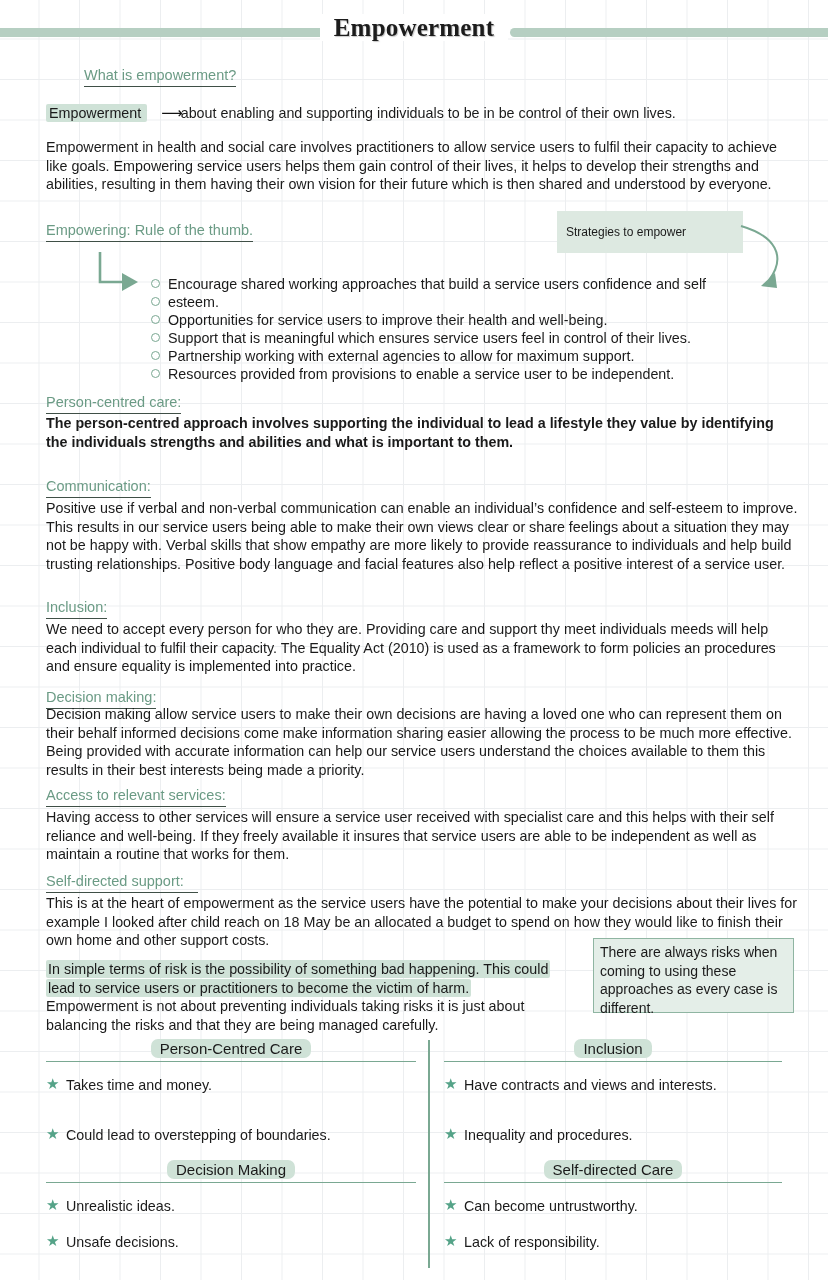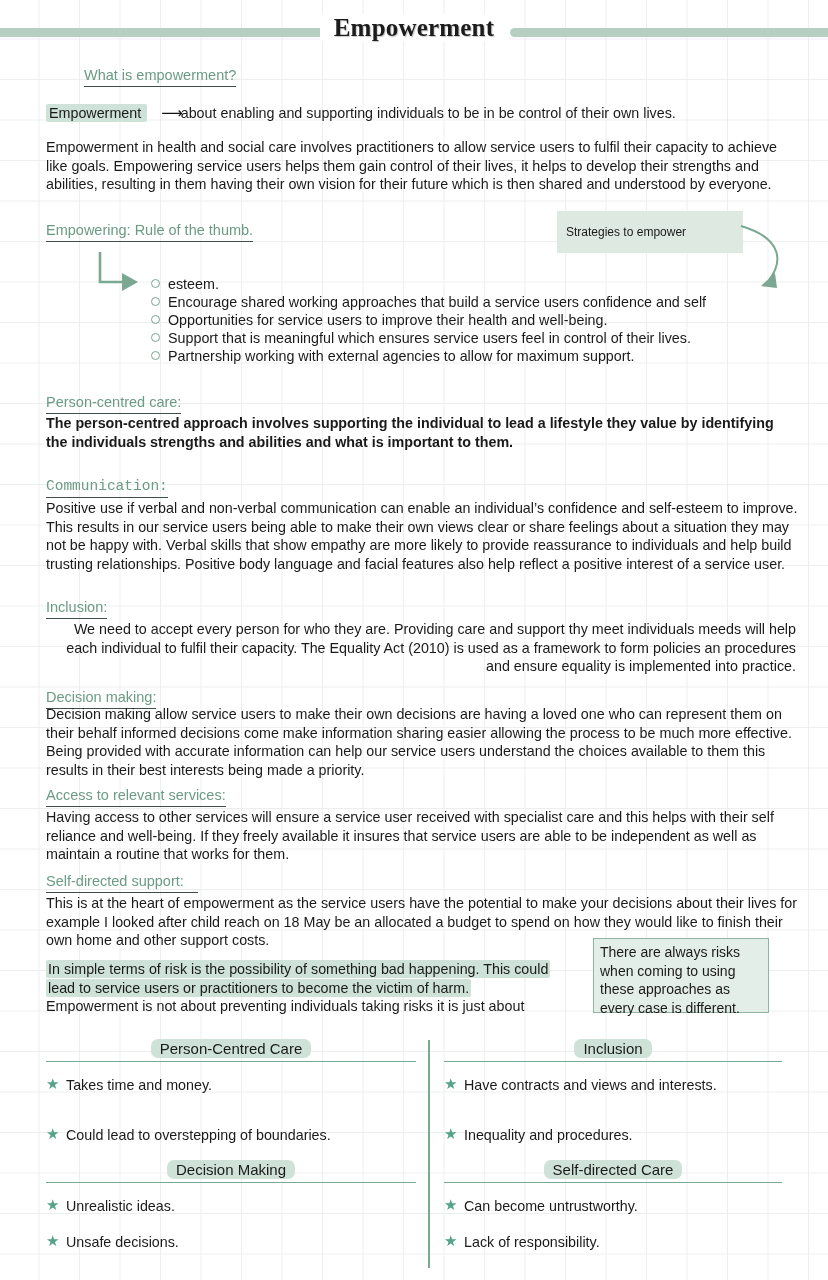--- a/index.html
+++ b/index.html
@@ -161,21 +161,21 @@
     background: #cfe2d7;
     border-radius: 2px;
     box-decoration-break: clone;
     -webkit-box-decoration-break: clone;
     padding: 1px 2px;
   }
   .callout-box {
     position: absolute;
     left: 593px;
     top: 938px;
-    width: 176px;
+    width: 201px;
     height: 75px;
     background: #e4eee8;
     border: 1.6px solid #8fb5a2;
     box-sizing: border-box;
     padding: 4px 6px;
     font-size: 14px;
     line-height: 18.5px;
     color: #1a1a1a;
   }
 
@@ -263,49 +263,51 @@
     <path d="M6 8 C 40 18, 52 38, 34 62" stroke="#7aa892" stroke-width="2" fill="none"></path>
     <path d="M40 55 L 26 68 L 42 70 Z" fill="#7aa892"></path>
   </svg>
 
   <svg class="arrow-svg" style="left:96px; top:250px;" width="50" height="48" viewBox="0 0 50 48">
     <path d="M4 2 L4 32 L28 32" stroke="#7aa892" stroke-width="2.6" fill="none"></path>
     <path d="M26 23 L42 32 L26 41 Z" fill="#7aa892"></path>
   </svg>
 
   <ul class="bullet-list">
+    <li>Encourage shared working approaches that build a service users confidence and self</li>
     <li>esteem.</li>
-    <li>Encourage shared working approaches that build a service users confidence and self</li>
     <li>Opportunities for service users to improve their health and well-being.</li>
     <li>Support that is meaningful which ensures service users feel in control of their lives.</li>
     <li>Partnership working with external agencies to allow for maximum support.</li>
+    <li>Resources provided from provisions to enable a service user to be independent.</li>
   </ul>
 
   <div class="h-link" style="left:46px; top:394px;">Person-centred care:</div>
   <div class="body-text" style="left:46px; top:414px; width:750px;font-weight:bold;">The person-centred approach involves supporting the individual to lead a lifestyle they value by identifying the individuals strengths and abilities and what is important to them.</div>
 
-  <div class="h-link" style="left:46px; top:478px;font-family:Liberation Mono, monospace;">Communication:</div>
+  <div class="h-link" style="left:46px; top:478px;">Communication:</div>
   <div class="body-text" style="left:46px; top:499px; width:752px;">Positive use if verbal and non-verbal communication can enable an individual’s confidence and self-esteem to improve. This results in our service users being able to make their own views clear or share feelings about a situation they may not be happy with. Verbal skills that show empathy are more likely to provide reassurance to individuals and help build trusting relationships. Positive body language and facial features also help reflect a positive interest of a service user.</div>
 
   <div class="h-link" style="left:46px; top:599px;">Inclusion:</div>
-  <div class="body-text" style="left:46px; top:620px; width:750px;text-align:right;">We need to accept every person for who they are. Providing care and support thy meet individuals meeds will help each individual to fulfil their capacity. The Equality Act (2010) is used as a framework to form policies an procedures and ensure equality is implemented into practice.</div>
+  <div class="body-text" style="left:46px; top:620px; width:750px;">We need to accept every person for who they are. Providing care and support thy meet individuals meeds will help each individual to fulfil their capacity. The Equality Act (2010) is used as a framework to form policies an procedures and ensure equality is implemented into practice.</div>
 
   <div class="h-link" style="left:46px; top:689px;">Decision making:</div>
   <div class="body-text" style="left:46px; top:705px; width:752px;">Decision making allow service users to make their own decisions are having a loved one who can represent them on their behalf informed decisions come make information sharing easier allowing the process to be much more effective. Being provided with accurate information can help our service users understand the choices available to them this results in their best interests being made a priority.</div>
 
   <div class="h-link" style="left:46px; top:787px;">Access to relevant services:</div>
   <div class="body-text" style="left:46px; top:808px; width:748px;">Having access to other services will ensure a service user received with specialist care and this helps with their self reliance and well-being. If they freely available it insures that service users are able to be independent as well as maintain a routine that works for them.</div>
 
   <div class="h-link" style="left:46px; top:873px; padding-right:14px;">Self-directed support:</div>
   <div class="body-text" style="left:46px; top:894px; width:752px;">This is at the heart of empowerment as the service users have the potential to make your decisions about their lives for example I looked after child reach on 18 May be an allocated a budget to spend on how they would like to finish their own home and other support costs.</div>
 
   <div class="risk-para">
     <span class="risk-hl-line">In simple terms of risk is the possibility of something bad happening. This could</span><br>
     <span class="risk-hl-line">lead to service users or practitioners to become the victim of harm.</span><br>
     <span>Empowerment is not about preventing individuals taking risks it is just about</span><br>
+    <span>balancing the risks and that they are being managed carefully.</span>
   </div>
 
   <div class="callout-box">
     <span>There are always risks when coming to using these approaches as every case is different.</span>
   </div>
 
   <div class="cmp">
     <div class="cmp-divider"></div>
 
     <div class="cmp-head" style="left:0px; top:0px; width:370px;">

